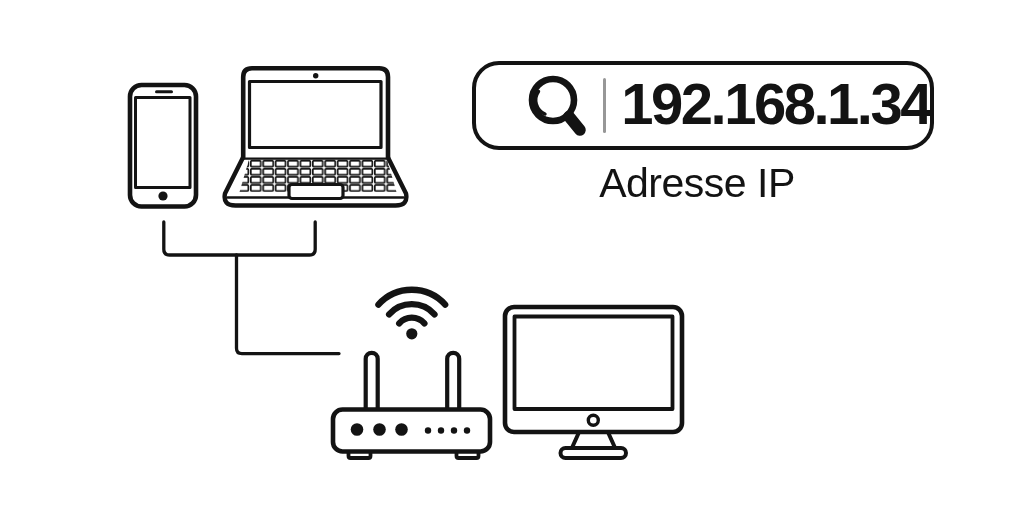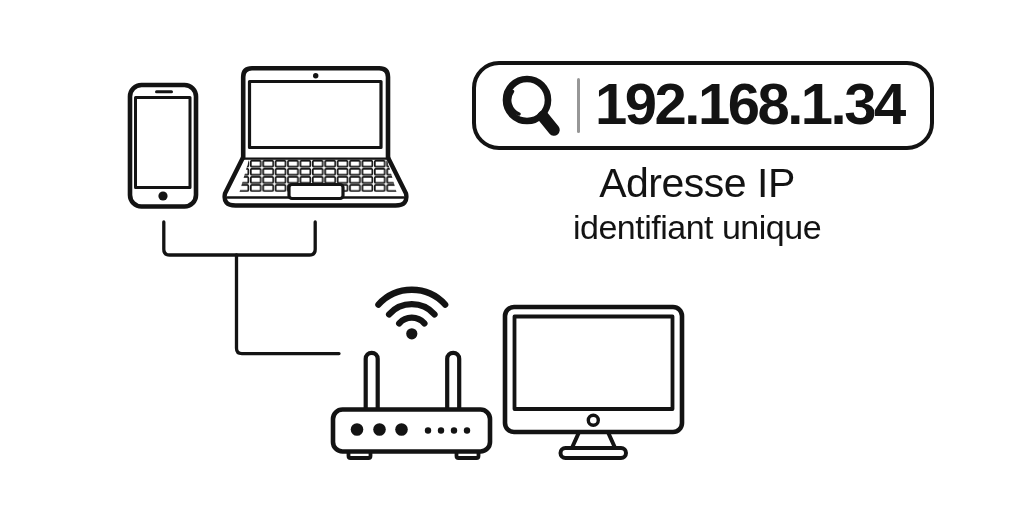--- a/index.html
+++ b/index.html
@@ -4,21 +4,21 @@
 <style>
   html,body{margin:0;padding:0;background:#fff;}
   .canvas{
     position:relative;width:1024px;height:518px;background:#ffffff;
     font-family:"Liberation Sans","DejaVu Sans",sans-serif;overflow:hidden;
   }
   .art{position:absolute;left:0;top:0;pointer-events:none;}
   .search-bar{
     position:absolute;left:472px;top:61px;width:462px;height:89px;
     box-sizing:border-box;border:4px solid #131313;border-radius:27px;
-    display:flex;align-items:center;background:#fff;
+    display:flex;align-items:center;background:#fff;justify-content:flex-end;
   }
   .search-glass{margin-left:26px;flex:0 0 auto;}
   .search-divider{width:3px;height:55px;background:#979797;margin-left:17px;border-radius:2px;flex:0 0 auto;}
   .search-text{
     margin-left:15px;font-size:58px;font-weight:700;letter-spacing:-2.5px;
     color:#131313;white-space:nowrap;line-height:1;padding-bottom:4px;
   }
   .caption-title{
     position:absolute;left:447px;top:163px;width:500px;text-align:center;
     font-size:41px;font-weight:400;color:#131313;line-height:1;letter-spacing:-0.5px;
@@ -106,15 +106,14 @@
         <circle cx="25" cy="26" r="21" stroke-width="6.6"></circle>
         <path d="M10.5,17.5 A15,15 0 0 0 17,40" stroke-width="3.4"></path>
         <line x1="41" y1="42.5" x2="52" y2="56" stroke-width="11.5"></line>
       </g>
     </svg>
     <div class="search-divider"></div>
     <span class="search-text">192.168.1.34</span>
   </div>
 
   <div class="caption-title">Adresse IP</div>
-  <div class="caption-sub">identifiant unique</div>
 
 </div>
 
 </body></html>

